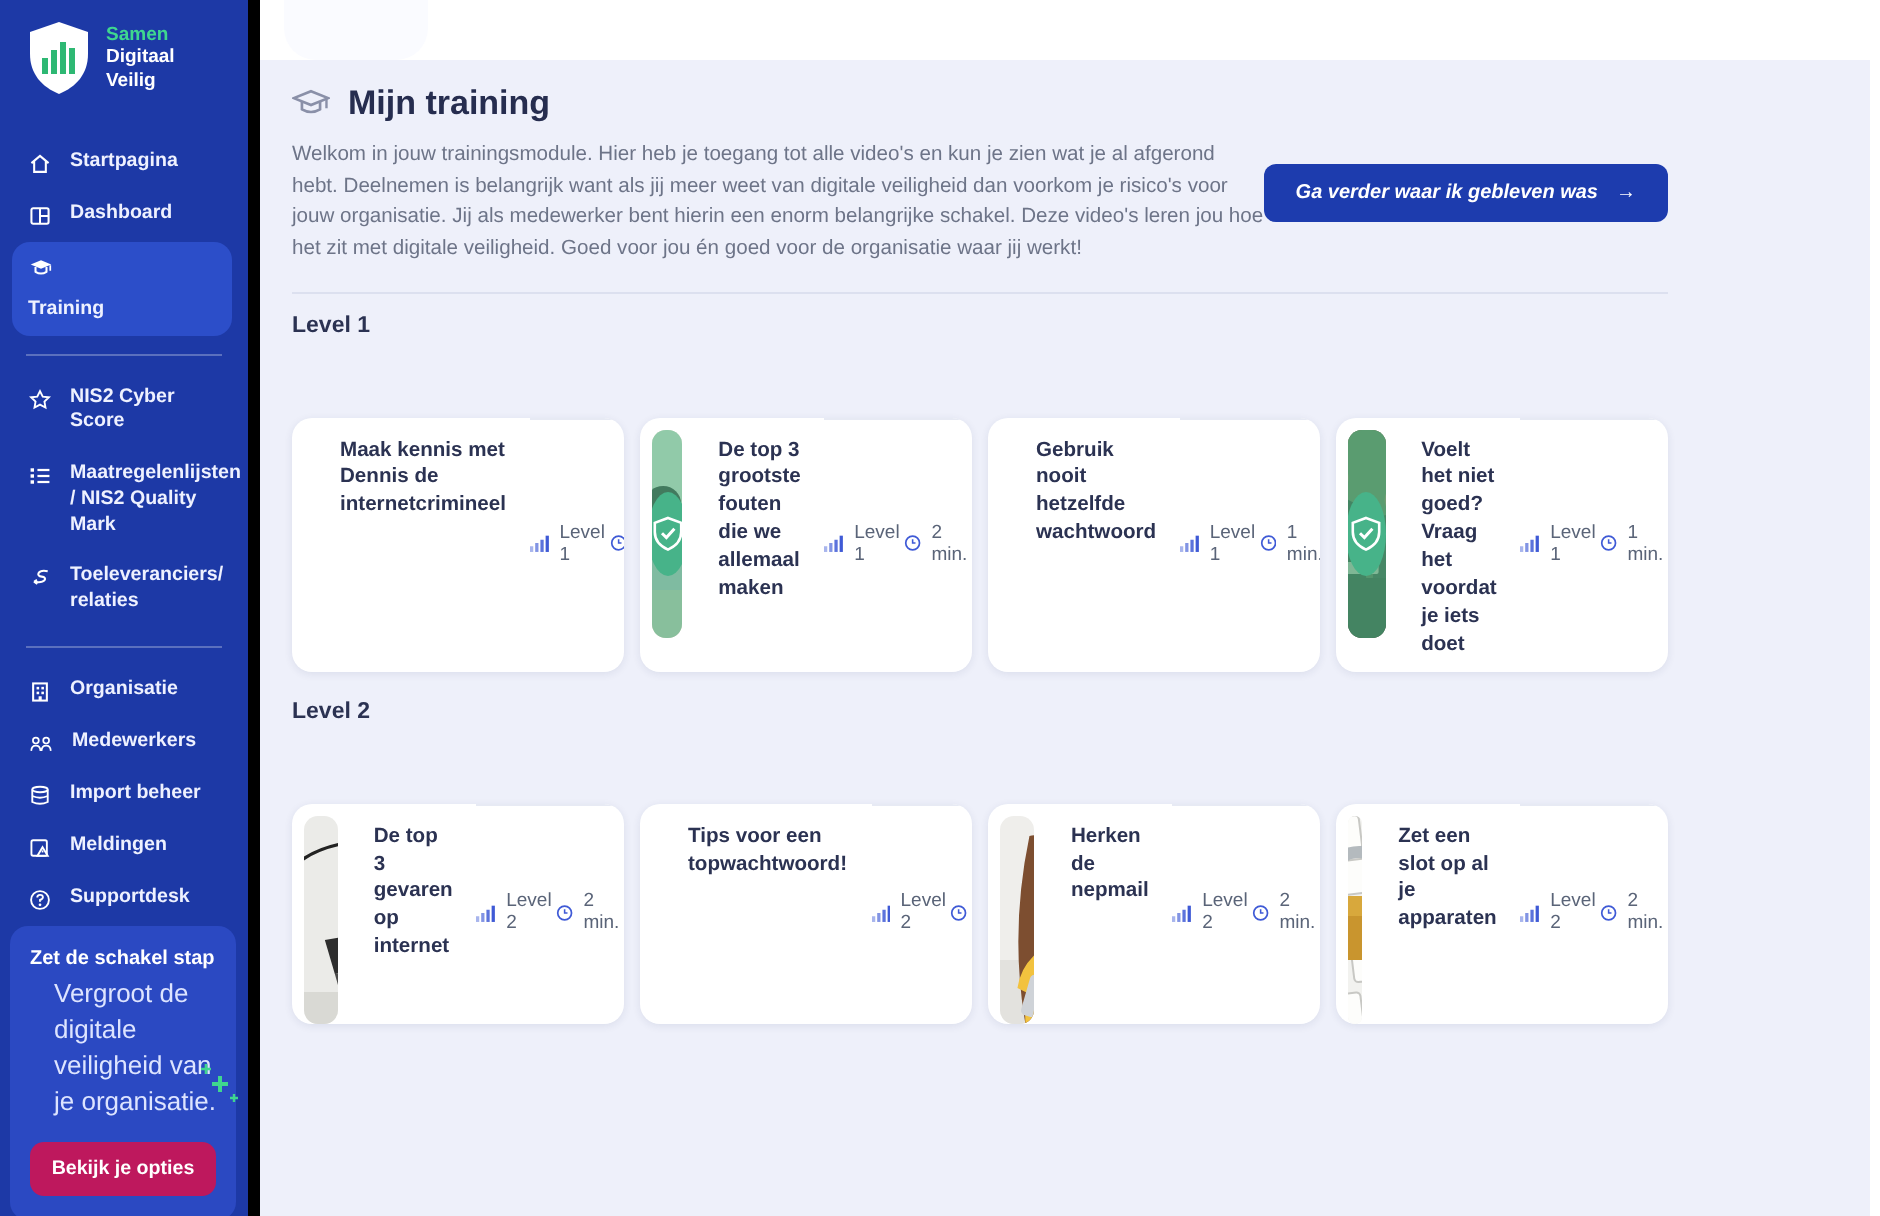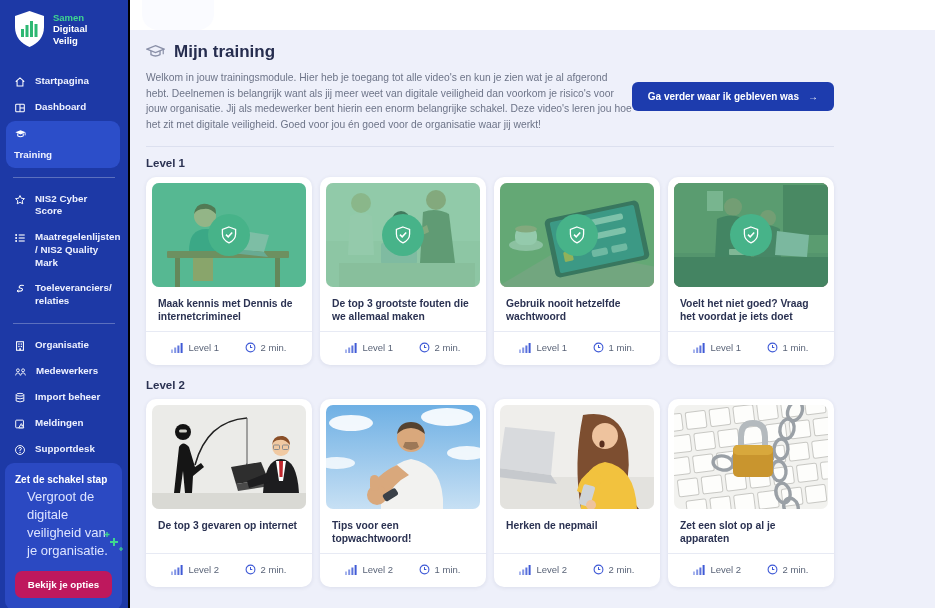--- a/index.html
+++ b/index.html
@@ -1,21 +1,21 @@
 <!DOCTYPE html>
 <html><head>
 <meta charset="utf-8">
 <style>
   * { margin:0; padding:0; box-sizing:border-box; }
   html,body { width:940px; height:608px; overflow:hidden; }
   body { display:flex; font-family:"Liberation Sans", sans-serif; background:#eef0fa; }
 
   
   .sidebar { width:130px; min-width:130px; height:608px; background:#1d39a6; color:#fff;
-             display:flex; flex-direction:column; border-right:2px solid #000000; }
+             display:flex; flex-direction:column; border-right:6px solid #000000; }
   .logo-row { display:flex; align-items:center; gap:7px; padding:10px 4px 10px 13px; }
   .brand { font-size:9.5px; font-weight:bold; line-height:1.2; }
   .brand .samen { color:#3fd68f; }
   .nav { margin-top:10px; }
   .nav-item { display:flex; align-items:flex-start; gap:9px; padding:6px 6px 6px 8px;
               margin:1px 8px 1px 6px; border-radius:9px; font-size:9.8px; font-weight:bold;
               color:#eef1ff; cursor:pointer; }
   .nav-item svg { flex-shrink:0; margin-top:1px; }
   .nav-item.active { background:#2c4ec9;flex-direction:column; }
   .nav-item span { line-height:1.3; }
@@ -39,27 +39,27 @@
   .inner { width:688px; }
   .scroll-strip { position:absolute; right:0; top:30px; bottom:0; width:5px; background:#fff; }
 
   .header { display:flex; justify-content:space-between; align-items:flex-start; }
   .h-left { width:512px; }
   .title-row { display:flex; align-items:center; gap:9px; }
   .page-title { font-size:17px; font-weight:bold; color:#262d4f; }
   .intro { font-size:10.3px; color:#6d7488; line-height:1.52; margin-top:8px; }
   .continue-btn { margin-top:40px; background:#1d3cae; color:#fff; border:none; border-radius:6px;
                   font-family:inherit; font-size:10px; font-weight:bold; padding:9px 16px;
-                  display:flex; align-items:center; gap:9px; cursor:pointer; white-space:nowrap; }
+                  display:flex; align-items:center; gap:9px; cursor:pointer; white-space:nowrap;font-style:italic; }
   .divider { height:1px; background:#dce0ef; margin:13px 0 10px; width:688px; }
 
   .section-title { font-size:11.5px; font-weight:bold; color:#2b3252; margin:3px 0 8px; }
   .cards { display:grid; grid-template-columns:repeat(4,1fr); gap:8px; margin-bottom:14px; width:688px; }
   .card { background:#fff; border-radius:10px; box-shadow:0 1px 4px rgba(30,40,90,.09);
-          overflow:hidden; display:flex; flex-direction:column; cursor:pointer; }
+          overflow:hidden; display:flex; flex-direction:row; cursor:pointer;margin-top:32px; }
   .thumb { margin:6px 6px 0; height:104px; border-radius:7px; overflow:hidden; position:relative; }
   .thumb svg.illus { width:100%; height:100%; display:block; }
   .thumb.done::after { content:""; position:absolute; inset:0; background:rgba(72,174,125,.55); }
   .badge { position:absolute; inset:0; display:flex; align-items:center; justify-content:center; z-index:2; }
   .badge-circle { width:42px; height:42px; border-radius:50%; background:#47b389;
                   display:flex; align-items:center; justify-content:center; }
   .card-title { padding:10px 12px 6px; font-size:10.3px; font-weight:bold; color:#2b3252;
                 line-height:1.35; flex:1; min-height:44px; }
   .card-foot { border-top:1px solid #e7eaf4; display:flex; justify-content:space-evenly;
                align-items:center; padding:10px 0 12px; font-size:9.5px; color:#5a6478; }

